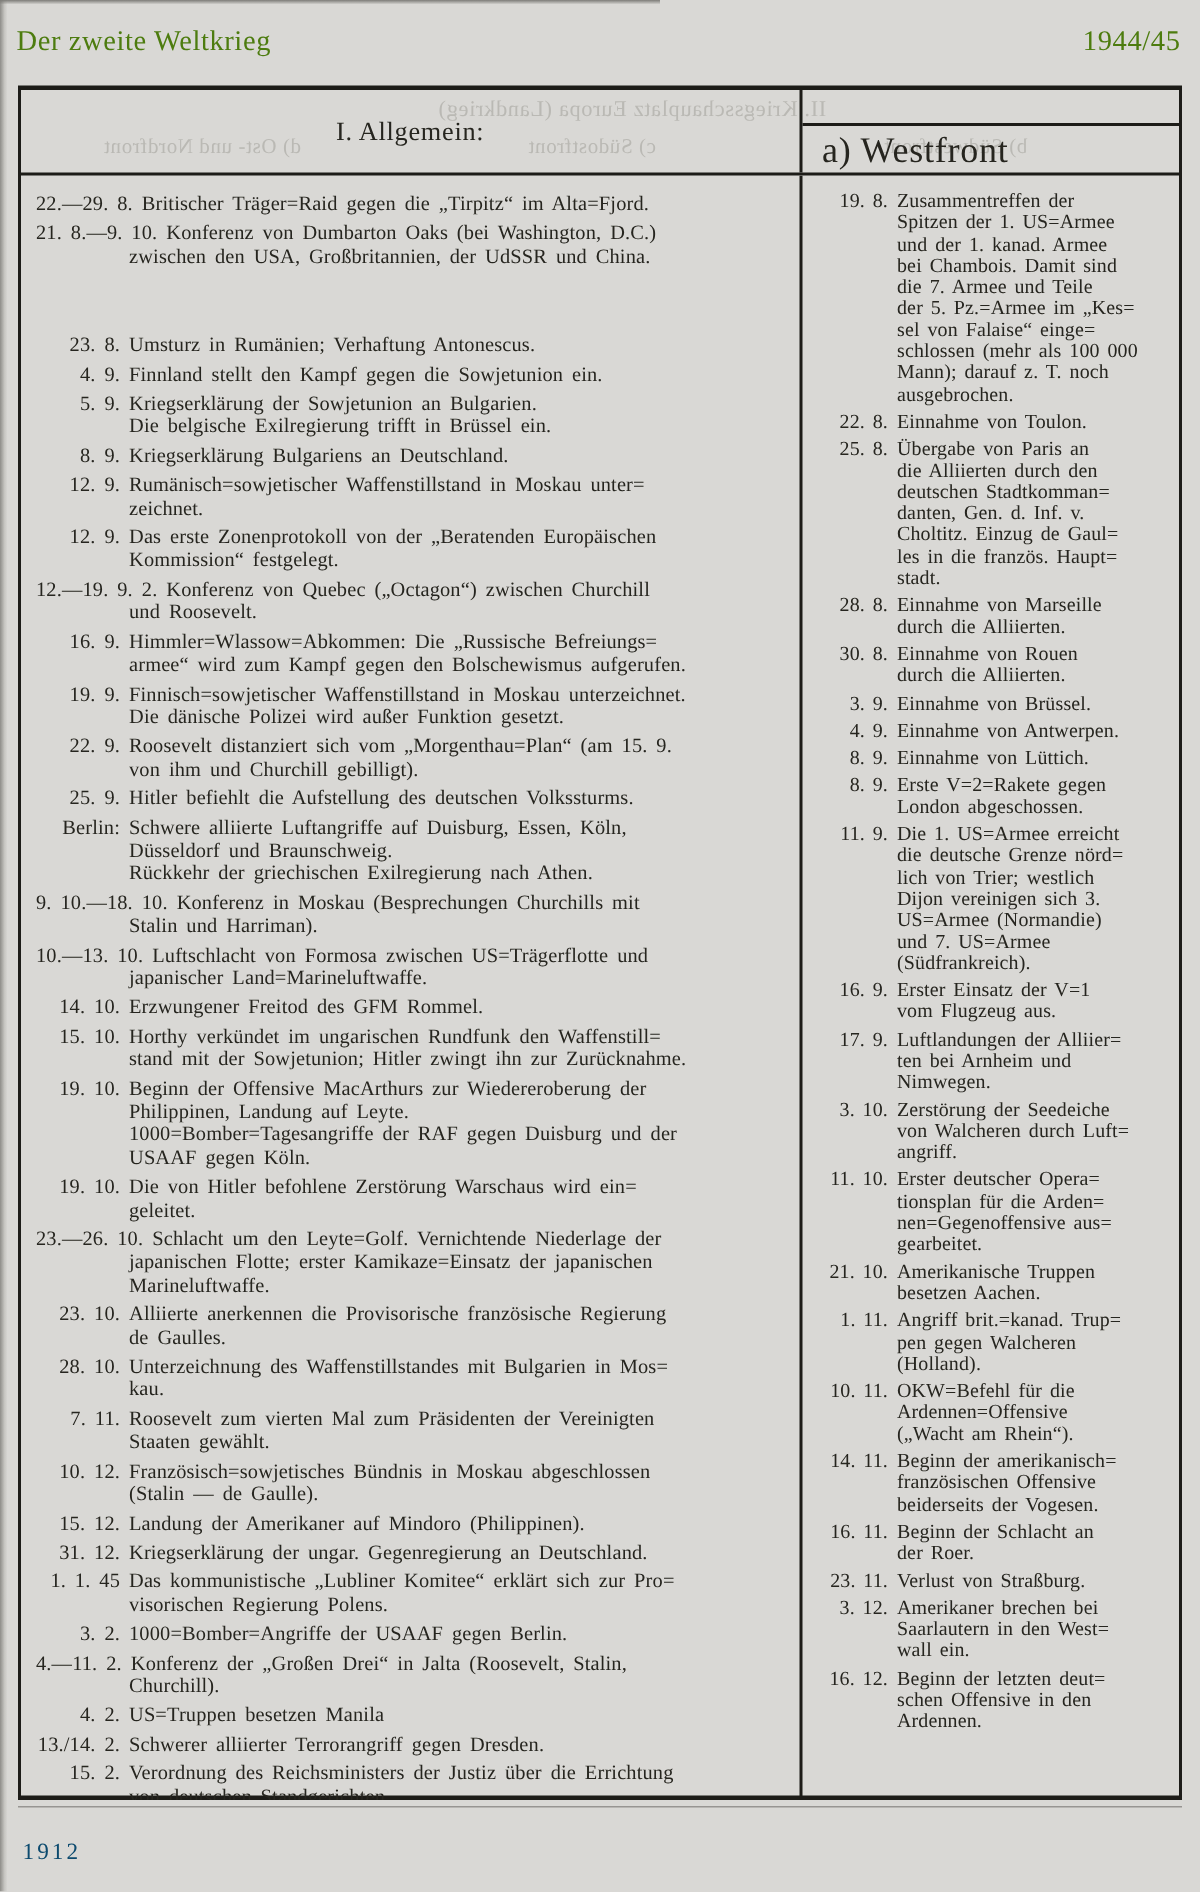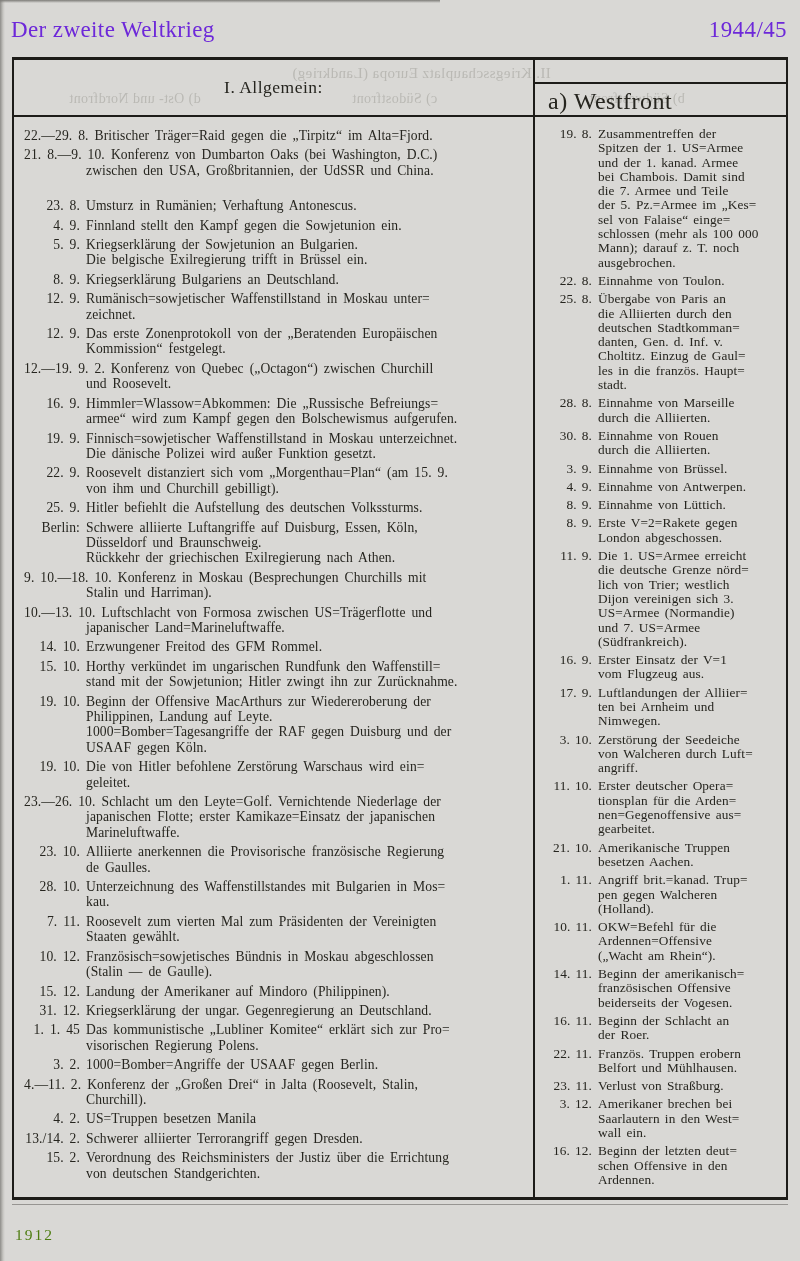--- a/index.html
+++ b/index.html
@@ -10,21 +10,21 @@
     color:#26251f;
   }
   
   .scan-edge-left{position:absolute;left:0;top:0;bottom:0;width:5px;
     background:linear-gradient(90deg,#8e8d89,#c6c5c1 60%,rgba(198,197,193,0));}
   .scan-edge-top{position:absolute;left:0;top:0;height:3px;width:55%;
     background:linear-gradient(180deg,#7d7c78,rgba(125,124,120,0));}
 
   .page-header{position:absolute;top:17px;left:11px;right:13px;
     display:flex;justify-content:space-between;align-items:baseline;
-    font-size:23px;letter-spacing:.4px;color:#6d28d9;}
+    font-size:19px;letter-spacing:.4px;color:#4d7c0f;}
 
   .tbl{position:absolute;left:12px;top:57px;width:776px;height:1143px;
     box-sizing:border-box;background:transparent;
     border:2px solid #1d1c18;border-top-width:3px;border-bottom-width:3px;}
   .tbl::after{content:"";position:absolute;left:-2px;right:-2px;bottom:-8px;height:1px;
     background:rgba(70,69,64,.45);}
 
   .thead{display:flex;height:55px;border-bottom:2px solid #1d1c18;position:relative;}
   .th-left{width:519px;box-sizing:border-box;text-align:center;
     font-size:17.5px;line-height:23px;padding-top:16px;letter-spacing:.5px;position:relative;z-index:1;}
@@ -35,29 +35,29 @@
 
   .tbody{display:flex;height:1083px;overflow:hidden;}
   .col-left{width:519px;box-sizing:border-box;padding:11px 8px 0 10px;overflow:hidden;}
   .col-right{flex:1;border-left:2px solid #1d1c18;box-sizing:border-box;
     padding:10px 5px 0 13px;overflow:hidden;}
 
   .entry{font-size:13.6px;line-height:15.4px;margin:0 0 4px 0;
     padding-left:62px;text-indent:-62px;word-spacing:2.4px;letter-spacing:.1px;font-family:Liberation Serif, serif;}
   .entry .date{display:inline-block;min-width:56px;text-align:right;margin-right:6px;text-indent:0;}
   .entry .text{white-space:pre-line;}
-  .entry.gap{margin-top:20px;}
+  .entry.gap{margin-top:44px;}
 
   .rentry{font-size:13.3px;line-height:14.3px;margin:0 0 4px 0;
     padding-left:50px;text-indent:-50px;word-spacing:1.8px;letter-spacing:.1px;}
   .rentry .date{display:inline-block;min-width:44px;text-align:right;margin-right:6px;text-indent:0;}
   .rentry .text{white-space:pre-line;}
 
   .page-number{position:absolute;left:15px;top:1226px;font-size:15.5px;
-    letter-spacing:2px;color:#4d7c0f;}
+    letter-spacing:2px;color:#0c4a6e;}
 
   .bleed{position:absolute;transform:scaleX(-1);white-space:nowrap;
     color:#a6a59f;opacity:.6;font-size:15px;letter-spacing:.4px;z-index:0;
     pointer-events:none;}
   .bleed.b1{left:278px;top:5px;}
   .bleed.b2{left:55px;top:31px;font-size:14px;}
   .bleed.b3{left:338px;top:31px;font-size:14px;}
   .bleed.b4{left:575px;top:31px;font-size:14px;}
 </style>
 </head>
@@ -253,22 +253,20 @@
 Ardennen=Offensive
 („Wacht am Rhein“).</span></div>
 
         <div class="rentry"><span class="date">14. 11.</span><span class="text">Beginn der amerikanisch=
 französischen Offensive
 beiderseits der Vogesen.</span></div>
 
         <div class="rentry"><span class="date">16. 11.</span><span class="text">Beginn der Schlacht an
 der Roer.</span></div>
 
-        <div class="rentry"><span class="date">22. 11.</span><span class="text">Französ. Truppen erobern
-Belfort und Mühlhausen.</span></div>
 
         <div class="rentry"><span class="date">23. 11.</span><span class="text">Verlust von Straßburg.</span></div>
 
         <div class="rentry"><span class="date">3. 12.</span><span class="text">Amerikaner brechen bei
 Saarlautern in den West=
 wall ein.</span></div>
 
         <div class="rentry"><span class="date">16. 12.</span><span class="text">Beginn der letzten deut=
 schen Offensive in den
 Ardennen.</span></div>

